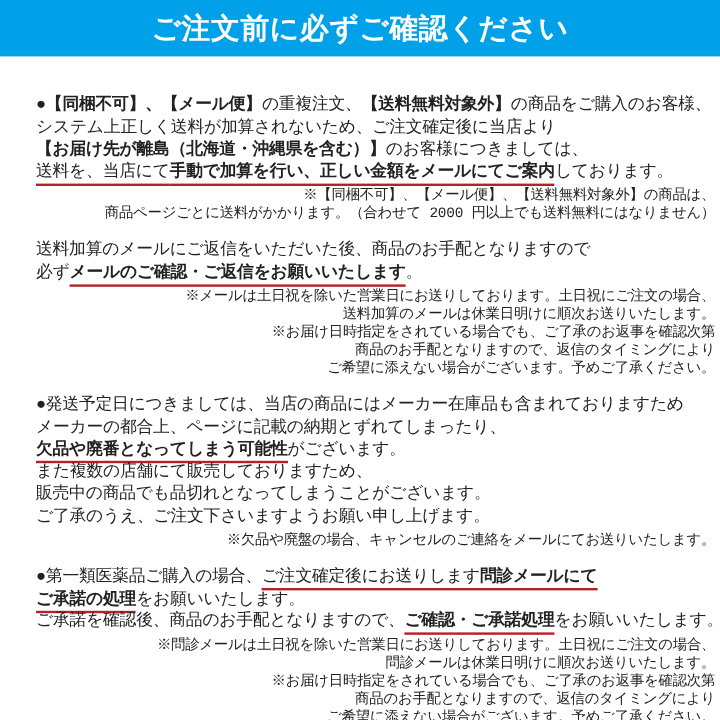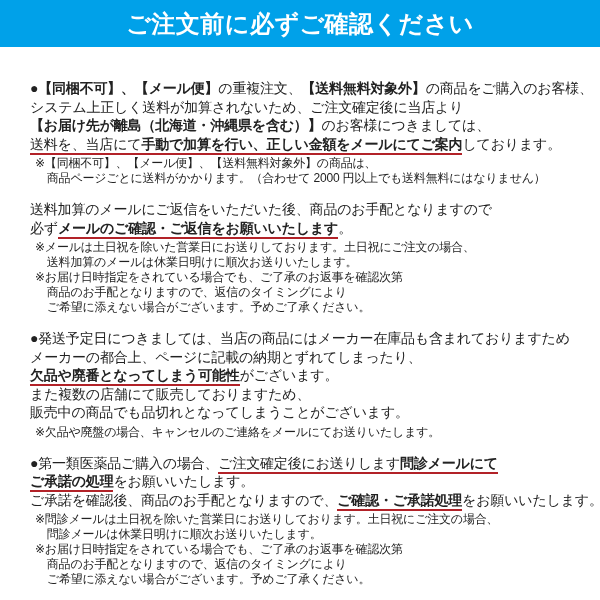--- a/index.html
+++ b/index.html
@@ -9,20 +9,21 @@
     height: 600px;
     background: #ffffff;
     overflow: hidden;
     font-family: "Liberation Sans", "DejaVu Sans", sans-serif;
   }
   .page {
     width: 600px;
     height: 600px;
     background: #ffffff;
     position: relative;
+    font-family: Liberation Mono, monospace;
   }
   .header {
     width: 600px;
     height: 47px;
     background: var(--accent, #00A1E9);
     display: flex;
     align-items: center;
     justify-content: center;
   }
   .header-title {
@@ -43,20 +44,21 @@
     line-height: 18.5px;
     letter-spacing: -0.2px;
     white-space: nowrap;
   }
   .block.note .line {
     font-size: 12px;
     line-height: 15px;
     letter-spacing: -0.2px;
     white-space: nowrap;
     padding-left: 5px;
+    text-align: right;
   }
   .seg { display: inline; }
   .seg.b { font-weight: bold; }
   .seg.u {
     border-bottom: 2px solid var(--underline, #B22228);
     padding-bottom: 1px;
   }
 </style>
 </head>
 <body>
@@ -91,20 +93,21 @@
           <div class="line"><span class="seg">　ご希望に添えない場合がございます。予めご了承ください。</span></div>
         </div>
       </div>
       <div class="section">
         <div class="block main">
           <div class="line"><span class="seg">●発送予定日につきましては、当店の商品にはメーカー在庫品も含まれておりますため</span></div>
           <div class="line"><span class="seg">メーカーの都合上、ページに記載の納期とずれてしまったり、</span></div>
           <div class="line"><span class="seg b u">欠品や廃番となってしまう可能性</span><span class="seg">がございます。</span></div>
           <div class="line"><span class="seg">また複数の店舗にて販売しておりますため、</span></div>
           <div class="line"><span class="seg">販売中の商品でも品切れとなってしまうことがございます。</span></div>
+          <div class="line"><span class="seg">ご了承のうえ、ご注文下さいますようお願い申し上げます。</span></div>
         </div>
         <div class="block note">
           <div class="line"><span class="seg">※欠品や廃盤の場合、キャンセルのご連絡をメールにてお送りいたします。</span></div>
         </div>
       </div>
       <div class="section">
         <div class="block main">
           <div class="line"><span class="seg">●第一類医薬品ご購入の場合、</span><span class="seg u">ご注文確定後にお送りします</span><span class="seg b u">問診メールにて</span></div>
           <div class="line"><span class="seg b u">ご承諾の処理</span><span class="seg">をお願いいたします。</span></div>
           <div class="line"><span class="seg">ご承諾を確認後、商品のお手配となりますので、</span><span class="seg b u">ご確認・ご承諾処理</span><span class="seg">をお願いいたします。</span></div>

